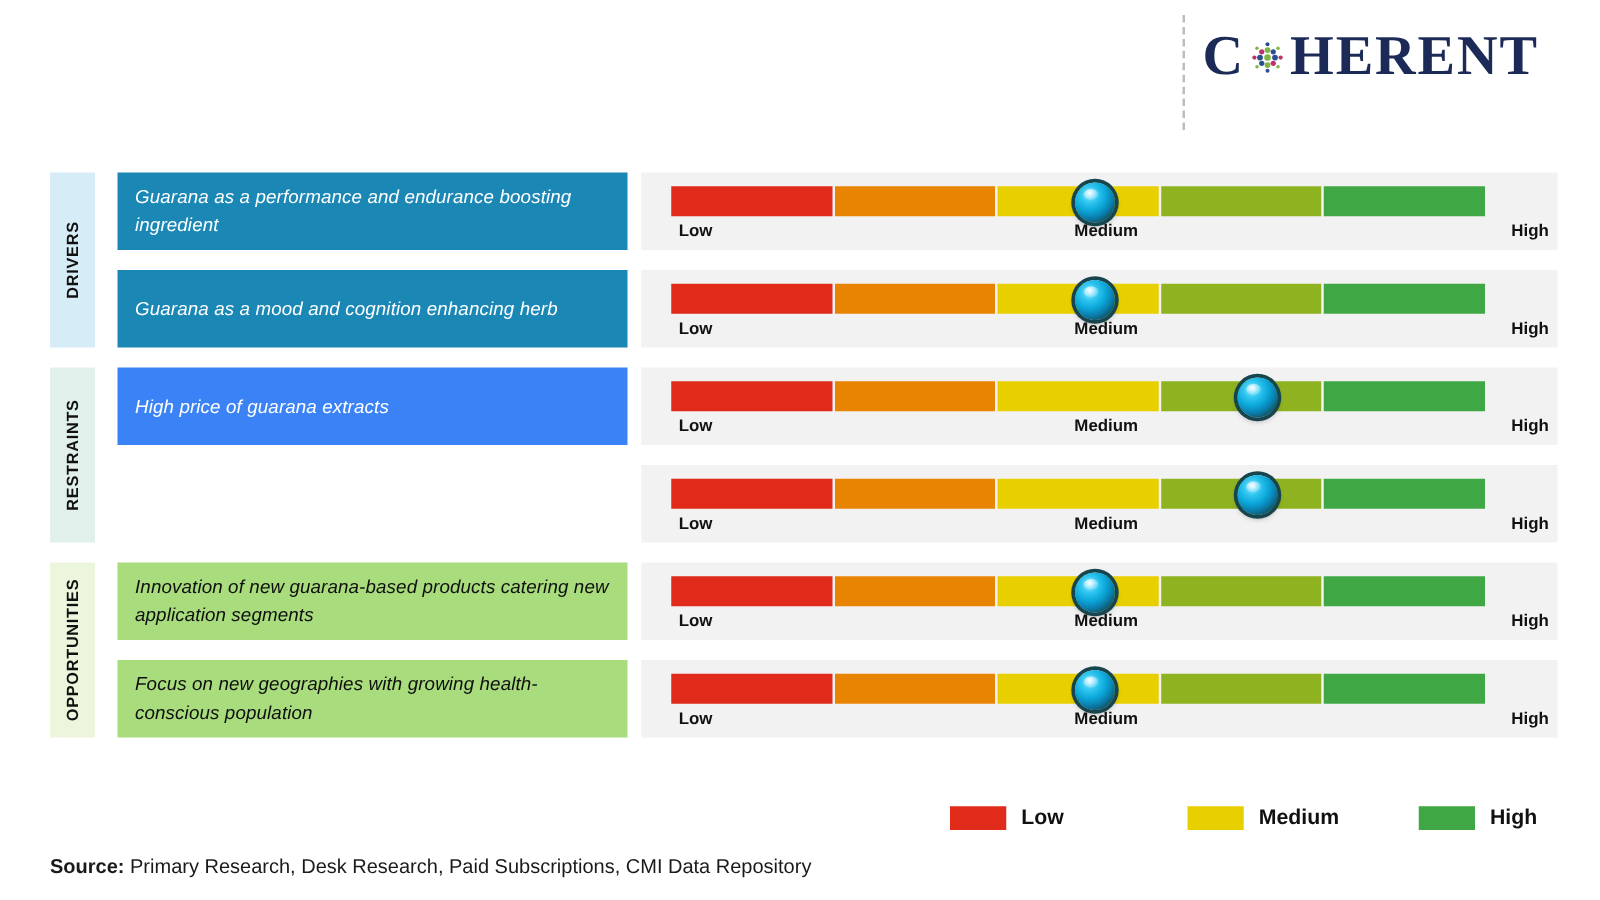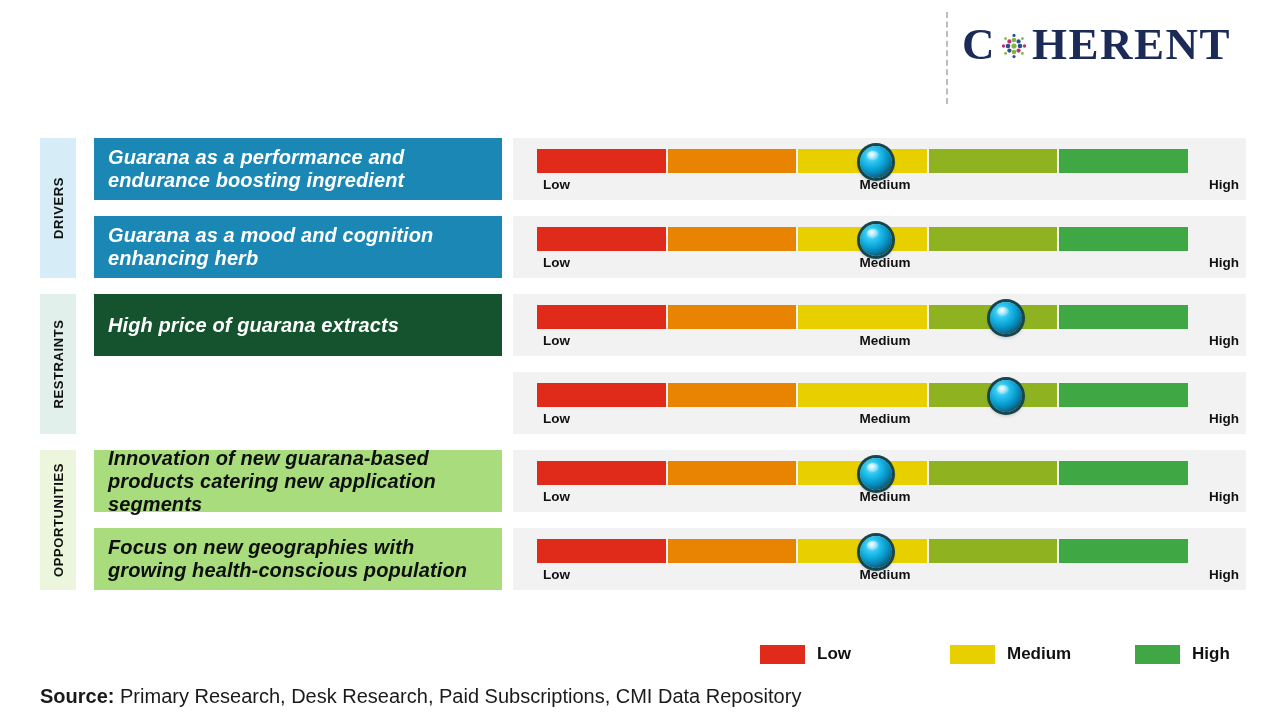--- a/index.html
+++ b/index.html
@@ -62,29 +62,29 @@
     transform: translate(-50%, -50%) rotate(-90deg);
     transform-origin: center center;
     font-size: 13px; font-weight: bold; color: #111;
     letter-spacing: 0.6px; white-space: nowrap;
   }
   .cards { position: absolute; left: 54px; top: 0; width: 408px; height: 100%; }
   .card {
     position: absolute; left: 0; width: 408px;
     padding: 0 14px;
     display: flex; align-items: center;
-    font-size: 20px; font-weight: bold; font-style: italic;
+    font-size: 15px; font-weight: normal; font-style: italic;
     line-height: 23px; letter-spacing: 0.1px;
   }
 
   
   .g-drivers .group-strip { background: #d6edf7; }
   .g-drivers .card { background: #1b87b5; color: #ffffff; }
   .g-restraints .group-strip { background: #e1f0ea; }
-  .g-restraints .card { background: #14532d; color: #ffffff; }
+  .g-restraints .card { background: #3b82f6; color: #ffffff; }
   .g-opportunities .group-strip { background: #ebf6dc; }
   .g-opportunities .card { background: #a8dc7c; color: #0f0f0f; }
 
   
   .gauges { position: absolute; left: 513px; top: 0; width: 733px; height: 478px; }
   .gauge-panel {
     position: absolute; left: 0; width: 733px; height: 62px;
     background: #f2f2f2;
   }
   .track {
@@ -124,21 +124,21 @@
 
   
   .legend { position: absolute; left: 760px; top: 644px; width: 460px; height: 30px; }
   .legend-item { position: absolute; top: 0; display: flex; align-items: center; gap: 12px; }
   .legend-swatch { width: 45px; height: 19px; }
   .legend-text { font-size: 17px; font-weight: bold; color: #111; white-space: nowrap; }
 
   
   .source {
     position: absolute; left: 40px; top: 685px;
-    font-size: 20px; color: #1a1a1a; white-space: nowrap;
+    font-size: 16px; color: #1a1a1a; white-space: nowrap;
   }
   .source b { font-weight: bold; }
 </style>
 </head>
 <body>
 
 <div class="page">
 
   <div class="header">
 

